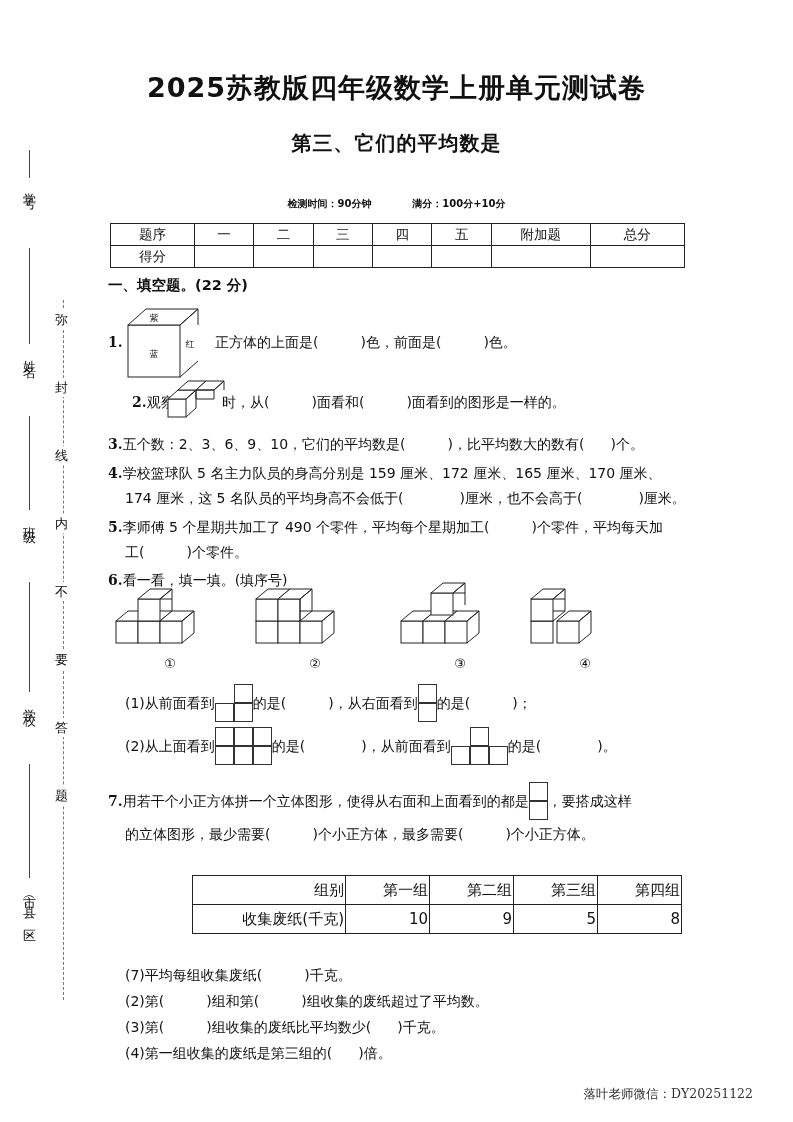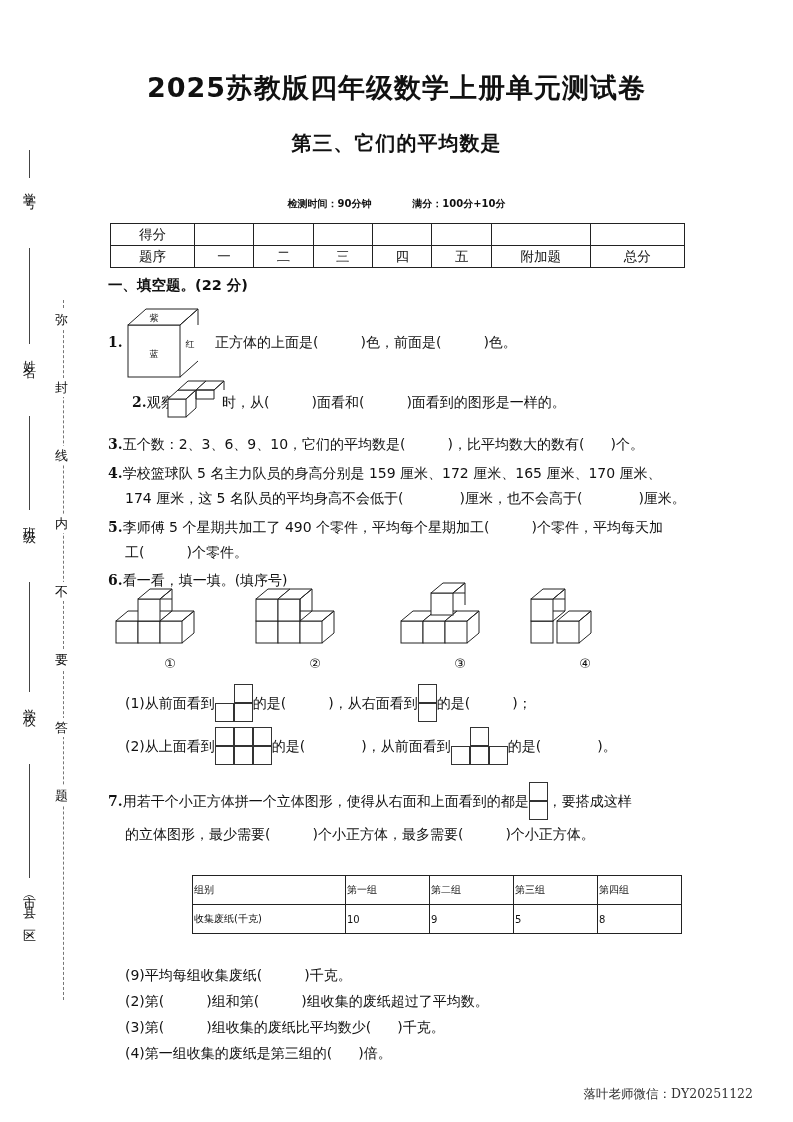--- a/index.html
+++ b/index.html
@@ -84,21 +84,21 @@
   
   .fig-row{position:absolute;left:110px;top:585px;width:570px;height:95px;}
   .fig-item{position:absolute;text-align:center;}
   .fig-cap{font-size:13px;margin-top:1px;}
 
   
   .data-table{
     position:absolute;left:192px;top:875px;border-collapse:collapse;
   }
   .data-table td{
-    border:1px solid #222;text-align:left;font-size:10px;
+    border:1px solid #222;text-align:right;font-size:15px;
     height:28px;padding:0 1px;
   }
   .data-table .hl{width:150px;}
   .data-table .hc{width:81px;}
 
   
   .footer{
     position:absolute;right:40px;top:1086px;font-size:12.5px;color:#333;
     font-family:"DejaVu Serif","Liberation Serif",serif;
   }
@@ -137,38 +137,38 @@
   <div class="subtitle">第三、它们的平均数是</div>
   <div class="meta">
     <span>检测时间：90分钟</span>
     <span class="gap"></span>
     <span>满分：100分+10分</span>
   </div>
 
   <table class="score-table">
     <tbody>
         <tr>
-      <td class="lbl">得分</td>
-      <td></td>
-      <td></td>
-      <td></td>
-      <td></td>
-      <td></td>
-      <td></td>
-      <td></td>
-    </tr>
-    <tr>
       <td class="lbl">题序</td>
       <td class="num">一</td>
       <td class="num">二</td>
       <td class="num">三</td>
       <td class="num">四</td>
       <td class="num">五</td>
       <td class="add">附加题</td>
       <td class="tot">总分</td>
+    </tr>
+    <tr>
+      <td class="lbl">得分</td>
+      <td></td>
+      <td></td>
+      <td></td>
+      <td></td>
+      <td></td>
+      <td></td>
+      <td></td>
     </tr>
   </tbody>
     </table>
 
   <div class="sec-head">一、填空题。(22 分)</div>
 
   <div class="q" style="left:108px;top:330px;">
     <span class="qn">1.</span>
   </div>
   <svg style="position:absolute;left:122px;top:303px;" width="105" height="78">
@@ -359,21 +359,21 @@
       <td class="hl">收集废纸(千克)</td>
       <td>10</td>
       <td>9</td>
       <td>5</td>
       <td>8</td>
     </tr>
   </tbody>
     </table>
 
   <div class="q" style="left:125px;top:963px;">
-    <span>(9)平均每组收集废纸(</span><span class="blank b-m"></span><span>)千克。</span>
+    <span>(7)平均每组收集废纸(</span><span class="blank b-m"></span><span>)千克。</span>
   </div>
   <div class="q" style="left:125px;top:989px;">
     <span>(2)第(</span><span class="blank b-m"></span><span>)组和第(</span><span class="blank b-m"></span><span>)组收集的废纸超过了平均数。</span>
   </div>
   <div class="q" style="left:125px;top:1015px;">
     <span>(3)第(</span><span class="blank b-m"></span><span>)组收集的废纸比平均数少(</span><span class="blank b-s"></span><span>)千克。</span>
   </div>
   <div class="q" style="left:125px;top:1041px;">
     <span>(4)第一组收集的废纸是第三组的(</span><span class="blank b-s"></span><span>)倍。</span>
   </div>

